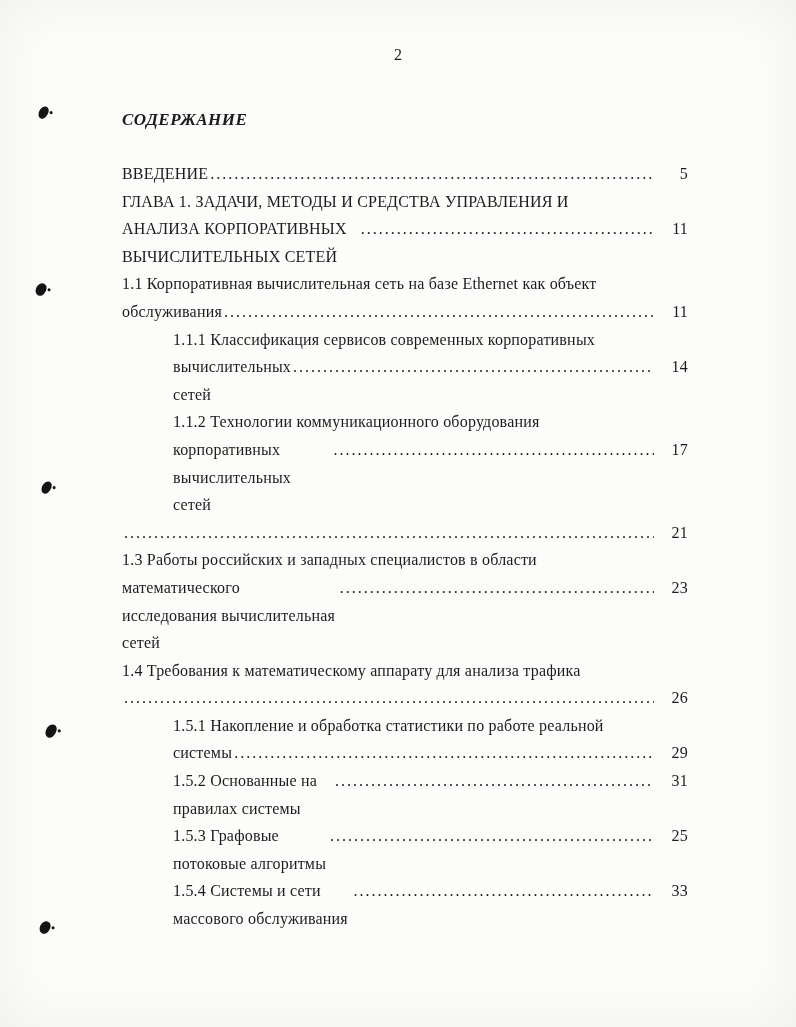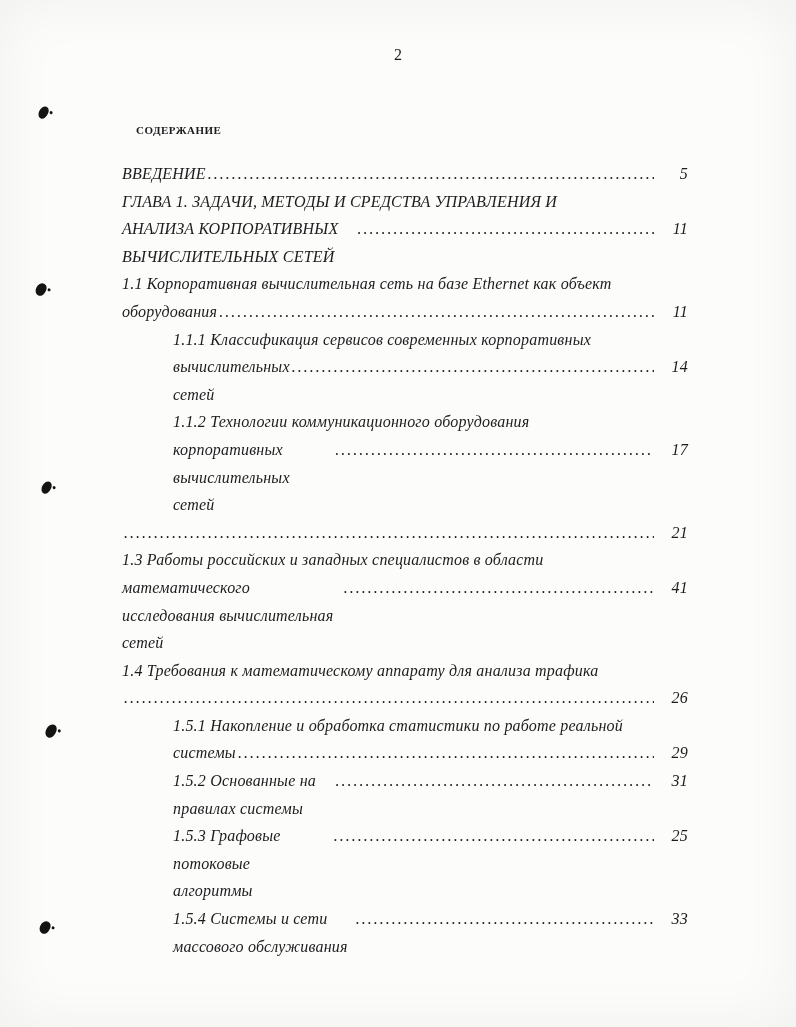--- a/index.html
+++ b/index.html
@@ -23,35 +23,36 @@
     top: 46px;
     left: 0;
     width: 100%;
     text-align: center;
     font-size: 16px;
   }
   .doc-title {
     position: absolute;
     top: 110px;
     left: 122px;
-    margin: 14px;
-    font-size: 11px;
+    margin: 0;
+    font-size: 17px;
     font-weight: bold;
     letter-spacing: 0.5px;
+    font-style: italic;
   }
   .toc {
     position: absolute;
     top: 160px;
     left: 122px;
     width: 566px;
     font-size: 16px;
     line-height: 27.6px;
     letter-spacing: 0.2px;
   }
-  .entry { margin: 0; font-style: italic; }
+  .entry { margin: 0; }
   .entry.indent { padding-left: 51px; }
   .line {
     display: flex;
     align-items: baseline;
     white-space: nowrap;
   }
   .line .txt {
     white-space: normal;
   }
   .leader {
@@ -116,21 +117,21 @@
           <span class="txt">АНАЛИЗА КОРПОРАТИВНЫХ ВЫЧИСЛИТЕЛЬНЫХ СЕТЕЙ</span>
           <span class="leader"></span>
           <span class="pg">11</span>
         </div>
       </div>
       <div class="entry">
         <div class="line">
           <span class="txt">1.1 Корпоративная вычислительная сеть на базе Ethernet как объект</span>
         </div>
         <div class="line">
-          <span class="txt">оборудования</span>
+          <span class="txt">обслуживания</span>
           <span class="leader"></span>
           <span class="pg">11</span>
         </div>
       </div>
       <div class="entry indent">
         <div class="line">
           <span class="txt">1.1.1 Классификация сервисов современных корпоративных</span>
         </div>
         <div class="line">
           <span class="txt">вычислительных сетей</span>
@@ -154,21 +155,21 @@
           <span class="pg">21</span>
         </div>
       </div>
       <div class="entry">
         <div class="line">
           <span class="txt">1.3 Работы российских и западных специалистов в области</span>
         </div>
         <div class="line">
           <span class="txt">математического исследования вычислительная сетей</span>
           <span class="leader"></span>
-          <span class="pg">41</span>
+          <span class="pg">23</span>
         </div>
       </div>
       <div class="entry">
         <div class="line">
           <span class="txt">1.4 Требования к математическому аппарату для анализа трафика</span>
         </div>
         <div class="line">
           <span class="leader"></span>
           <span class="pg">26</span>
         </div>

